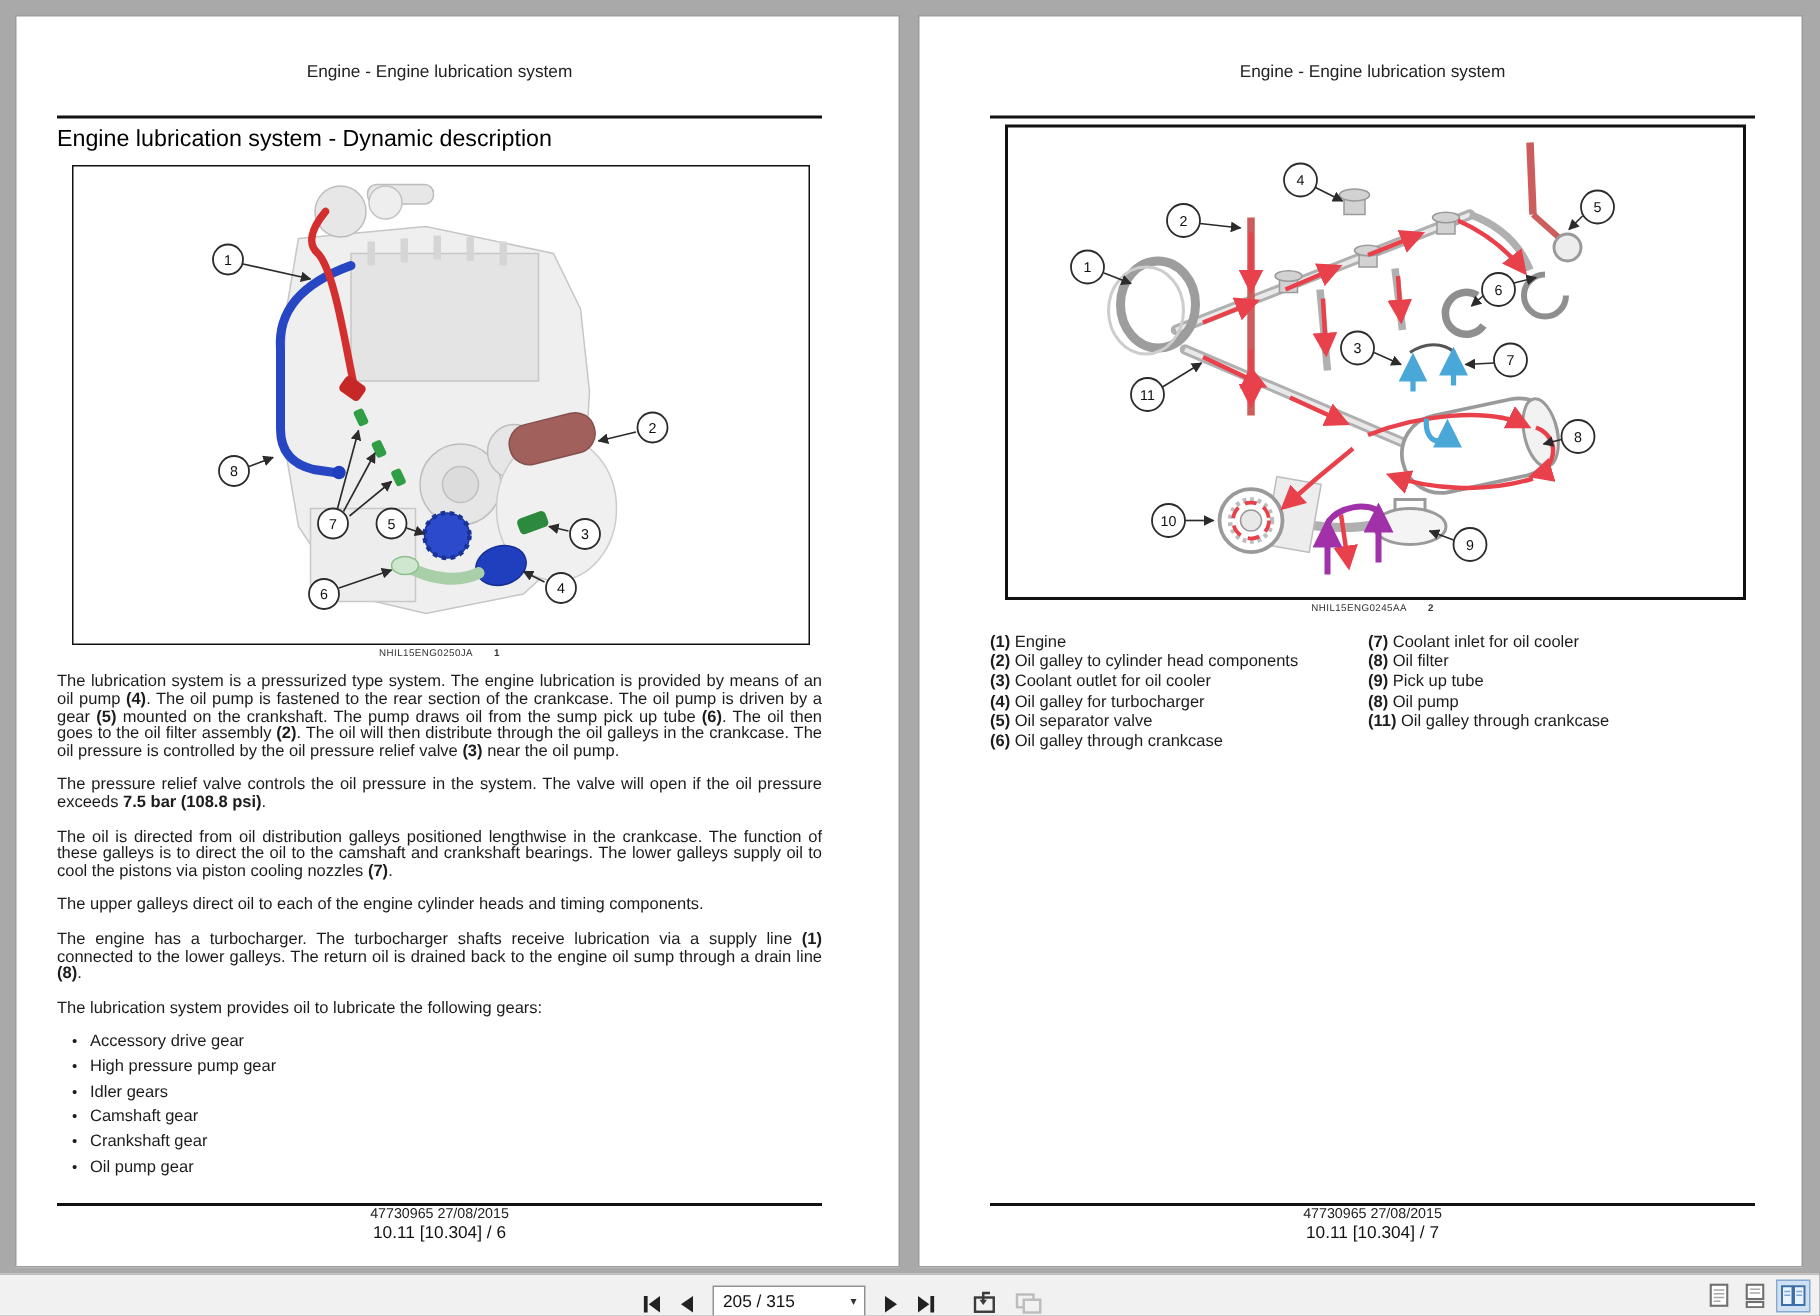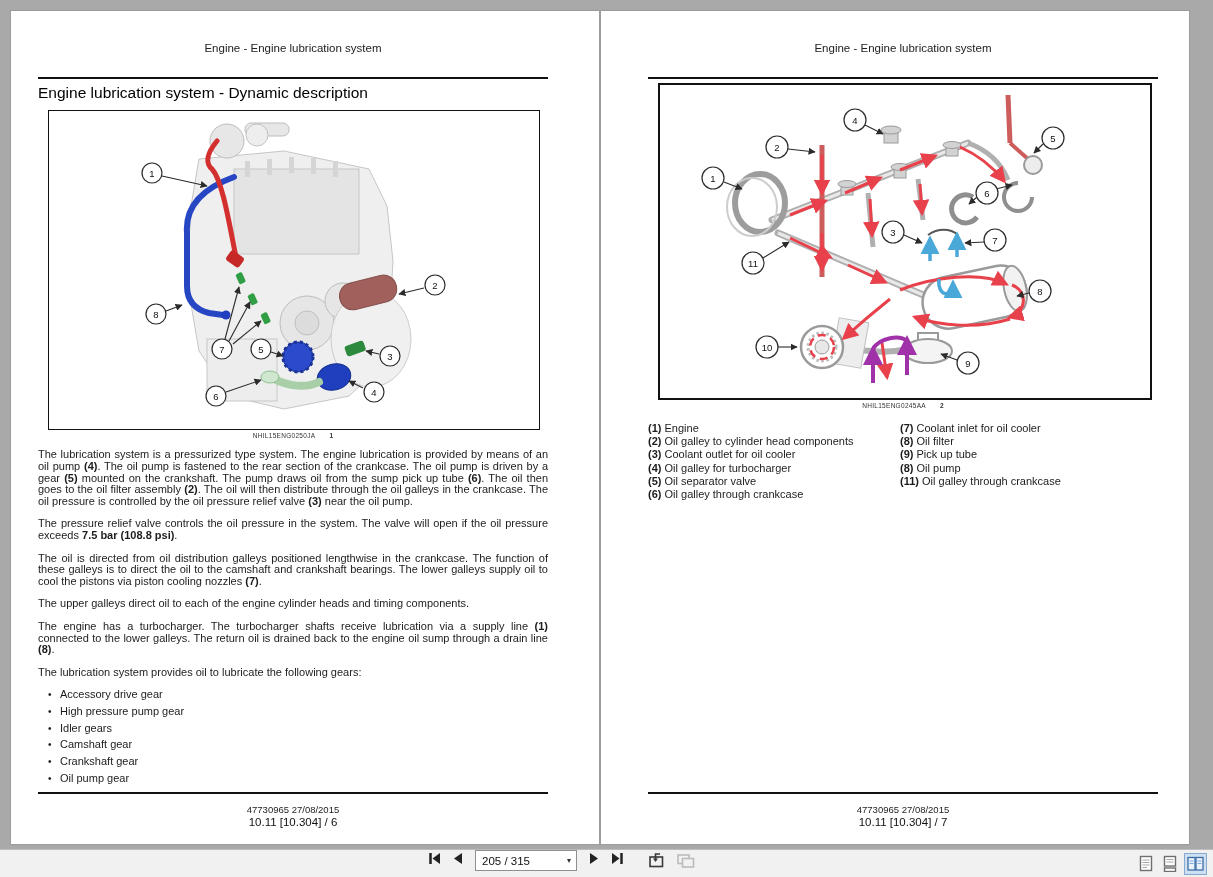--- a/index.html
+++ b/index.html
@@ -1,18 +1,18 @@
 <!DOCTYPE html>
 <html><head>
 <meta charset="utf-8">
 <style>
   html,body{margin:0;padding:0;width:1213px;height:877px;overflow:hidden;
     font-family:"Liberation Sans",sans-serif;background:#a9a9a9;}
   .pages-area{position:relative;height:849px;background:#a9a9a9;display:flex;
-    padding:10px 10px 0 10px;box-sizing:border-box;}
+    padding:10px 10px 0 10px;gap:12px;box-sizing:border-box;}
   .page{background:#fff;width:590px;height:835px;position:relative;box-sizing:border-box;
     color:#1c1c1c;overflow:hidden;box-shadow:0 0 0 1px #9c9c9c inset;}
   .page-inner{position:absolute;top:0;bottom:0;}
   .page-left .page-inner{left:28px;right:52px;}
   .page-right .page-inner{left:48px;right:32px;}
   .page-header{margin-top:32px;text-align:center;font-size:11.5px;color:#222;}
   .title-rule{border:0;border-top:2px solid #111;margin:23px 0 0 0;}
   .doc-title{font-size:15.5px;font-weight:normal;margin:5px 0 0 0;color:#000;}
   .figure-box{margin-top:8px;margin-left:10px;width:490px;border:1px solid #111;
     background:#fff;box-sizing:content-box;}
@@ -25,26 +25,26 @@
   .para{font-size:11px;line-height:11.8px;text-align:justify;margin:0 0 10.5px 0;}
   .para b{font-weight:bold;}
   .gear-list{margin:2px 0 0 0;padding:0 0 0 22px;list-style:none;}
   .gear-list li{font-size:11px;line-height:11.5px;margin-bottom:5.3px;position:relative;}
   .gear-list li::before{content:"•";position:absolute;left:-12px;font-size:10px;}
   .legend{display:flex;margin-top:13px;}
   .legend-col{font-size:11px;line-height:13.2px;}
   .legend-col.lc-left{width:252px;}
   .legend-row b{font-weight:bold;}
   .page-footer{position:absolute;left:0;right:0;bottom:17px;text-align:center;
-    border-top:2px solid #111;padding-top:10px;}
+    border-top:2px solid #111;padding-top:0;}
   .footer-l1{font-size:9.5px;color:#222;}
   .footer-l2{font-size:11.5px;color:#111;margin-top:1px;}
   
   .toolbar{position:relative;height:28px;background:#f1f1f1;border-top:1px solid #bdbdbd;}
-  .nav-group{position:absolute;left:424px;top:0;height:28px;display:flex;align-items:flex-start;gap:4px;}
+  .nav-group{position:absolute;left:424px;top:0;height:28px;display:flex;align-items:flex-end;gap:4px;}
   .tb-btn{border:0;background:transparent;padding:2px 3px;cursor:pointer;display:flex;
     align-items:center;justify-content:center;}
   .page-combo{display:flex;align-items:center;width:100px;height:19px;background:#fff;
     border:1px solid #8f8f8f;margin:0 4px;}
   .page-combo input{border:0;outline:0;flex:1;min-width:0;height:15px;font-size:11.5px;
     font-family:"Liberation Sans",sans-serif;padding:0 0 0 6px;color:#111;background:transparent;}
   .combo-arrow{font-size:8px;color:#333;padding:0 5px 0 2px;cursor:pointer;}
   .tb-sep{width:8px;}
   .view-group{position:absolute;right:7px;top:3px;display:flex;gap:6px;align-items:center;}
   .view-btn{border:0;background:transparent;padding:2px;cursor:pointer;display:flex;}

